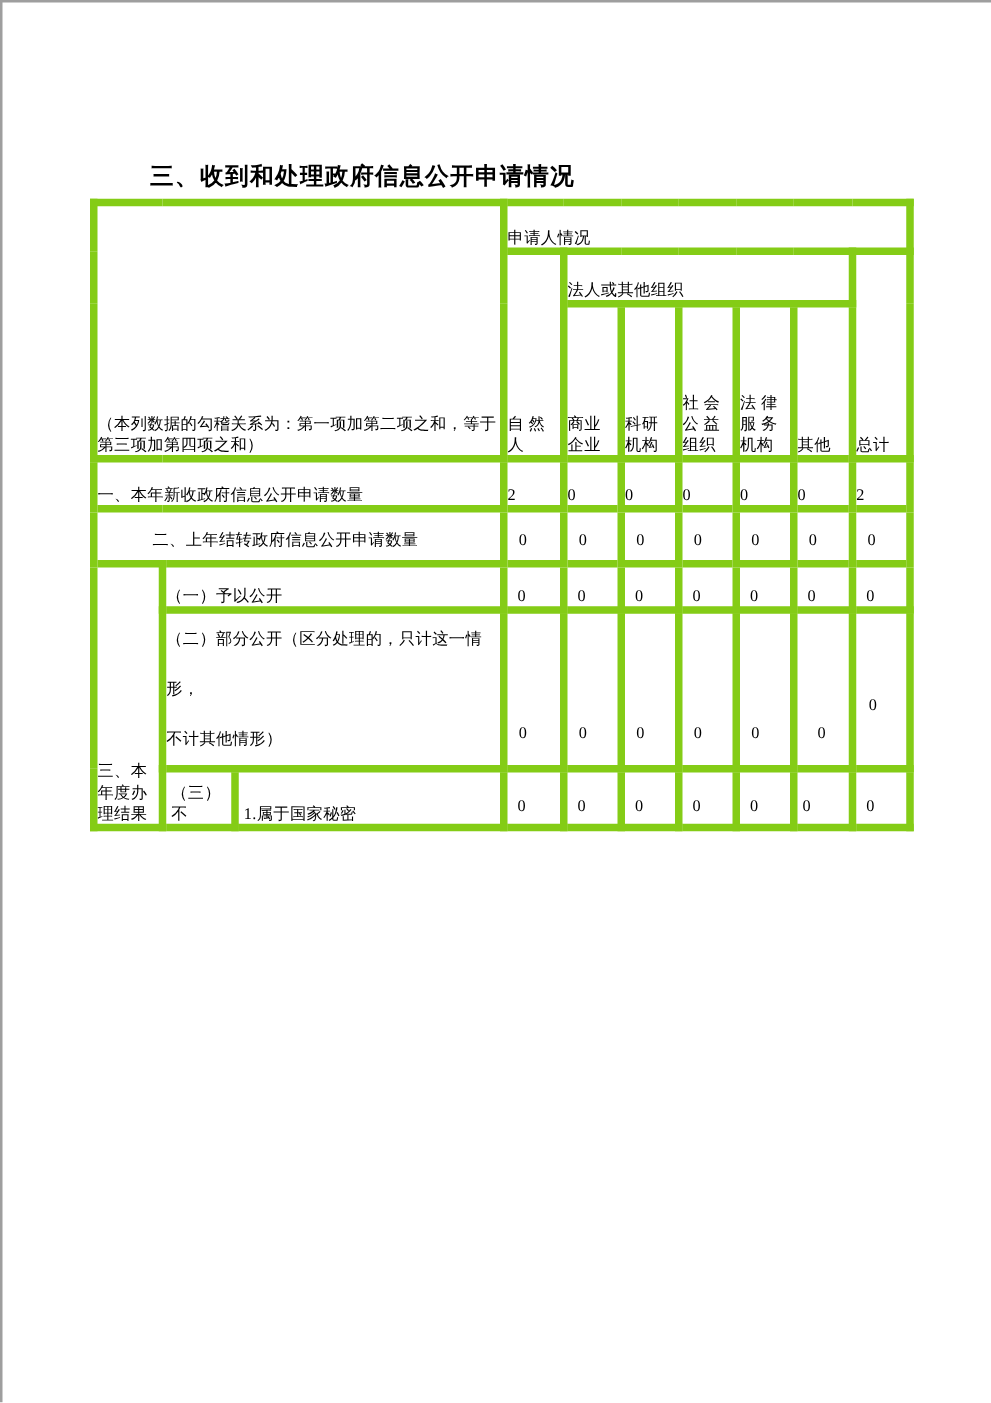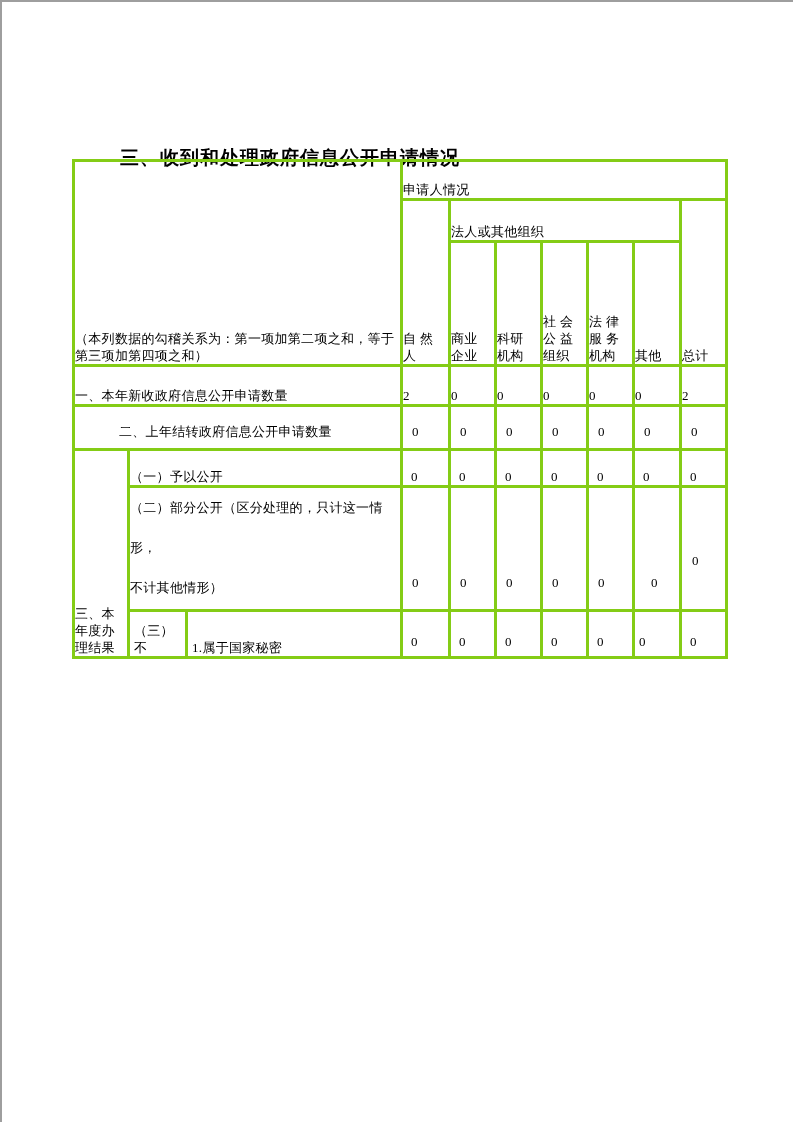--- a/index.html
+++ b/index.html
@@ -11,40 +11,40 @@
     background: #ffffff;
     border-top: 2px solid #9e9e9e;
     border-left: 2px solid #9e9e9e;
     overflow: hidden;
     font-family: "Liberation Serif", "DejaVu Serif", serif;
     color: #000;
   }
   .doc-title {
     position: absolute;
     left: 118px;
-    top: 144px;
+    top: 128px;
     margin: 0;
     font-family: "Liberation Sans", "DejaVu Sans", sans-serif;
     font-size: 19px;
     font-weight: bold;
     letter-spacing: 1px;
     white-space: nowrap;
     line-height: 24px;
   }
   table.report {
     position: absolute;
     left: 70px;
     top: 157px;
     width: 653px;
     border-collapse: collapse;
     table-layout: fixed;
     border: 2px solid #000;
   }
   table.report td {
-    border: 3px solid #84cc16;
+    border: 6px solid #84cc16;
     padding: 0;
     font-size: 13px;
     letter-spacing: 0.3px;
     vertical-align: bottom;
     overflow: hidden;
     line-height: 17px;
   }
   tr.h1 { height: 39px; }
   tr.h2 { height: 42px; }
   tr.h3 { height: 124px; }

